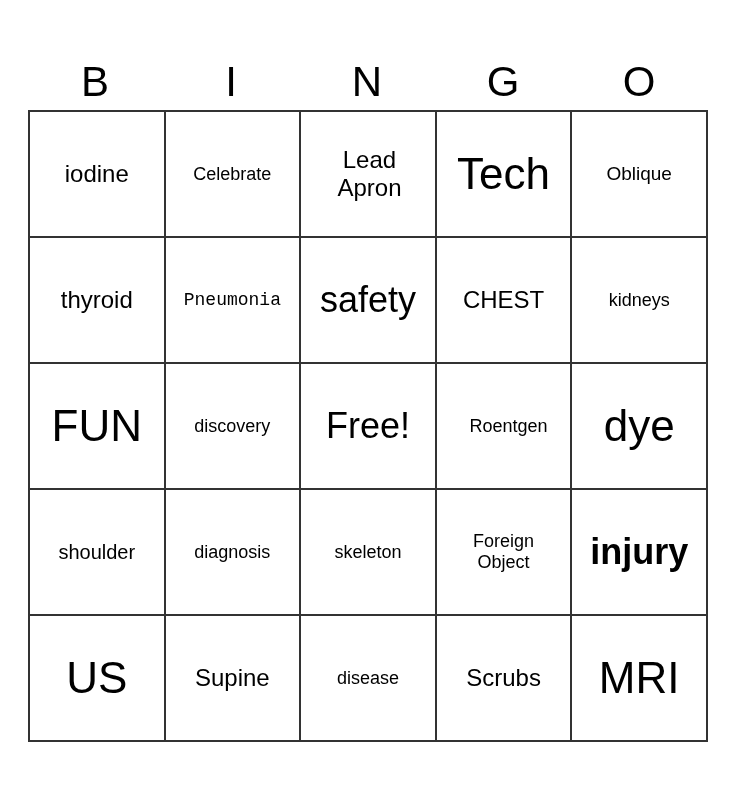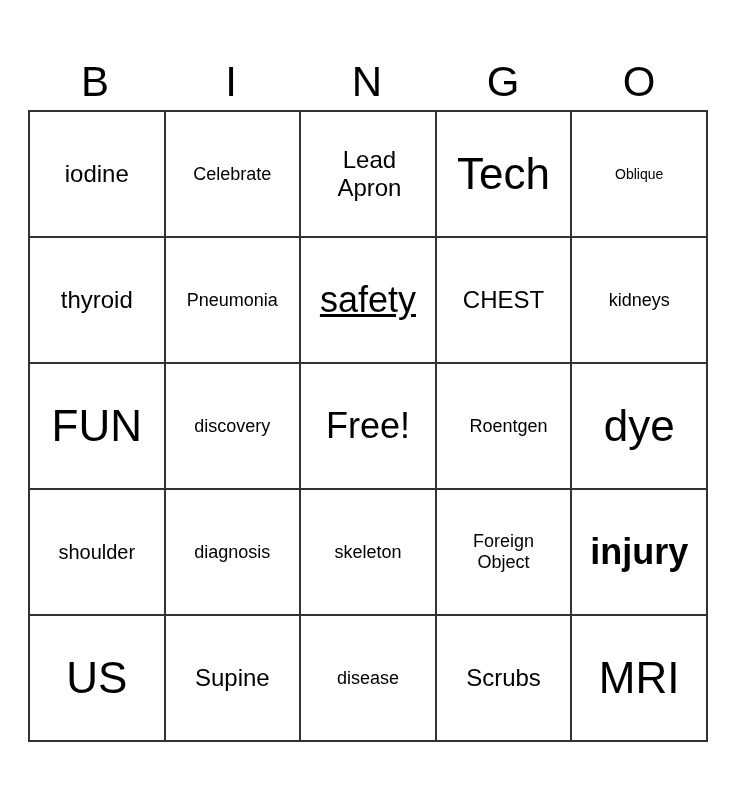--- a/index.html
+++ b/index.html
@@ -68,26 +68,26 @@
       <div class="bingo-header-cell">G</div>
       <div class="bingo-header-cell">O</div>
     </div>
   <table class="bingo-grid">
     <tbody id="grid-body">
         <tr>
           <td style="font-size: 24px;">iodine</td>
           <td style="font-size: 18px;">Celebrate</td>
           <td style="font-size: 24px; padding-left: 9px;">Lead<br>Apron</td>
           <td style="font-size: 44px;">Tech</td>
-          <td style="font-size: 14px;">Oblique</td>
+          <td style="font-size: 19px;">Oblique</td>
         </tr>
         <tr>
           <td style="font-size: 24px;">thyroid</td>
-          <td style="font-size: 18px;">Pneumonia</td>
-          <td style="font-size: 36px; text-decoration: underline;">safety</td>
+          <td style="font-size: 18px; font-family: Liberation Mono, monospace;">Pneumonia</td>
+          <td style="font-size: 36px;">safety</td>
           <td style="font-size: 24px;">CHEST</td>
           <td style="font-size: 18px;">kidneys</td>
         </tr>
         <tr>
           <td style="font-size: 44px;">FUN</td>
           <td style="font-size: 18px;">discovery</td>
           <td style="font-size: 36px;">Free!</td>
           <td style="font-size: 18px; padding-left: 16px;">Roentgen</td>
           <td style="font-size: 44px;">dye</td>
         </tr>

